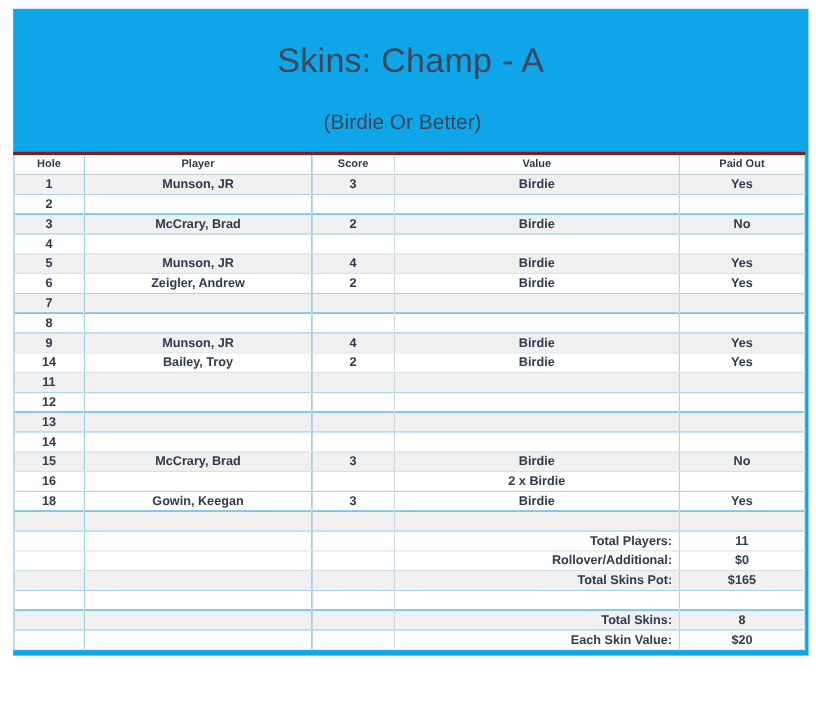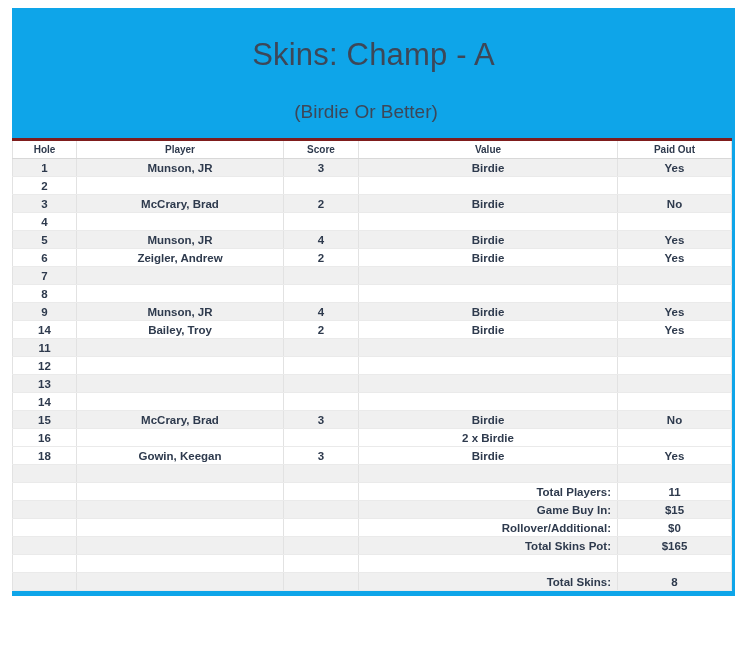--- a/index.html
+++ b/index.html
@@ -245,27 +245,20 @@
             <td class="col-type"></td>
             <td class="col-paid"></td>
           </tr>
           <tr class="row-even">
             <td class="col-hole"></td>
             <td class="col-player"></td>
             <td class="col-score"></td>
             <td class="col-type summary-label">Total Players:</td>
             <td class="col-paid">11</td>
           </tr>
-          <tr class="row-odd">
-            <td class="col-hole"></td>
-            <td class="col-player"></td>
-            <td class="col-score"></td>
-            <td class="col-type summary-label">Game Buy In:</td>
-            <td class="col-paid">$15</td>
-          </tr>
           <tr class="row-even">
             <td class="col-hole"></td>
             <td class="col-player"></td>
             <td class="col-score"></td>
             <td class="col-type summary-label">Rollover/Additional:</td>
             <td class="col-paid">$0</td>
           </tr>
           <tr class="row-odd">
             <td class="col-hole"></td>
             <td class="col-player"></td>
@@ -279,18 +272,25 @@
             <td class="col-score"></td>
             <td class="col-type summary-label"></td>
             <td class="col-paid"></td>
           </tr>
           <tr class="row-odd">
             <td class="col-hole"></td>
             <td class="col-player"></td>
             <td class="col-score"></td>
             <td class="col-type summary-label">Total Skins:</td>
             <td class="col-paid">8</td>
+          </tr>
+          <tr class="row-even">
+            <td class="col-hole"></td>
+            <td class="col-player"></td>
+            <td class="col-score"></td>
+            <td class="col-type summary-label">Each Skin Value:</td>
+            <td class="col-paid">$20</td>
           </tr>
         </tbody>
     </table>
   </div>
 
 </div>
 
 </body></html>

